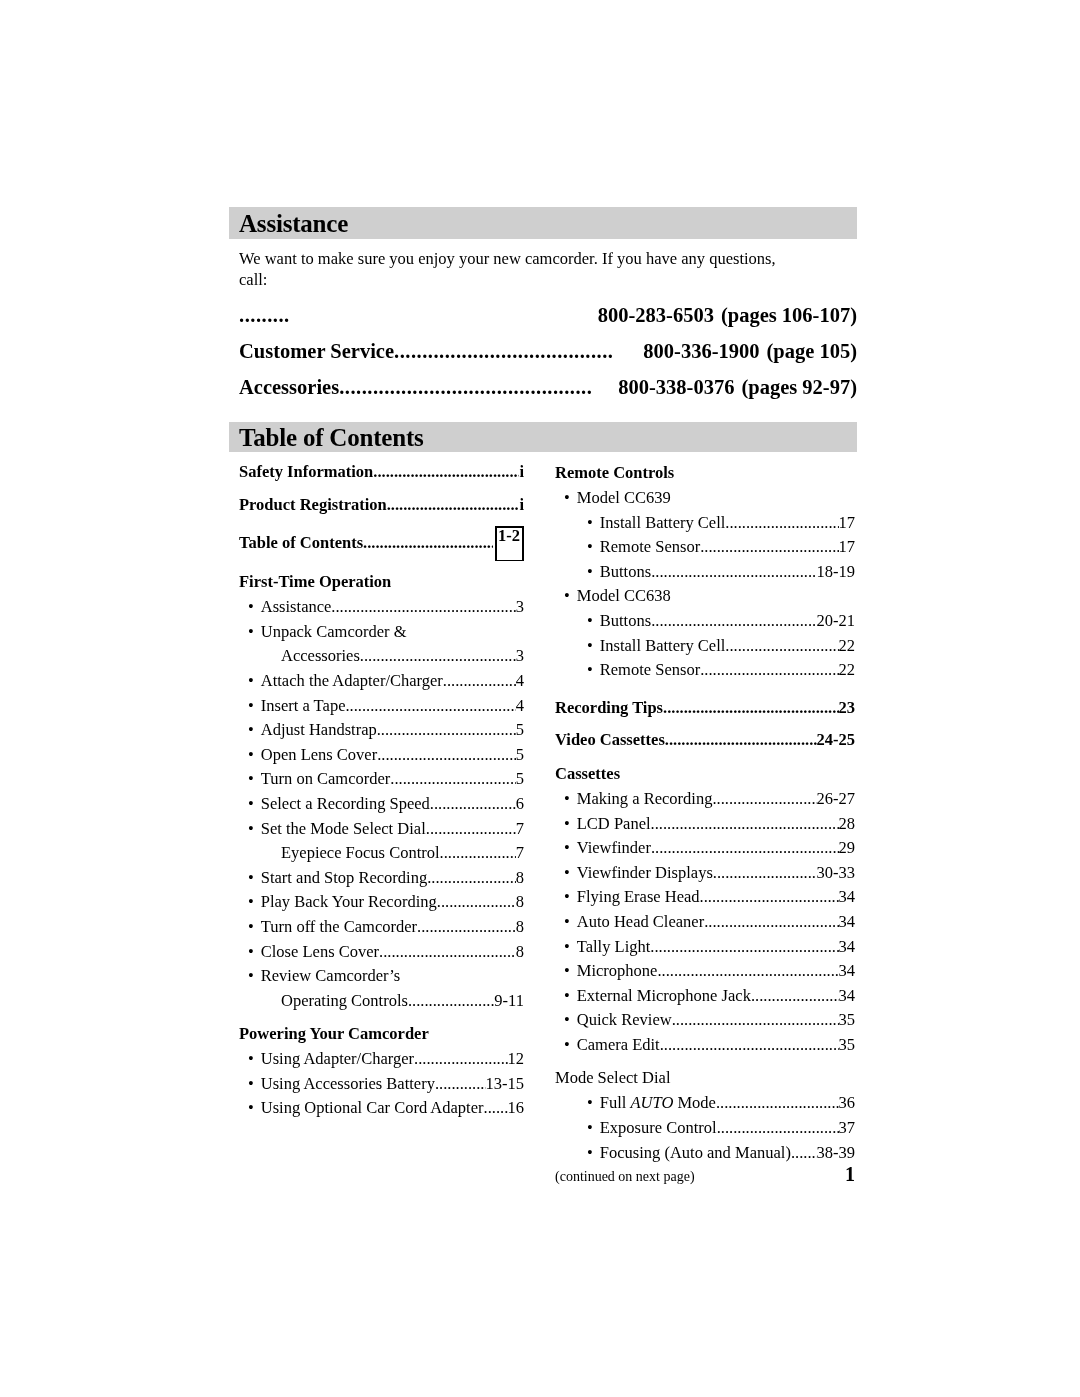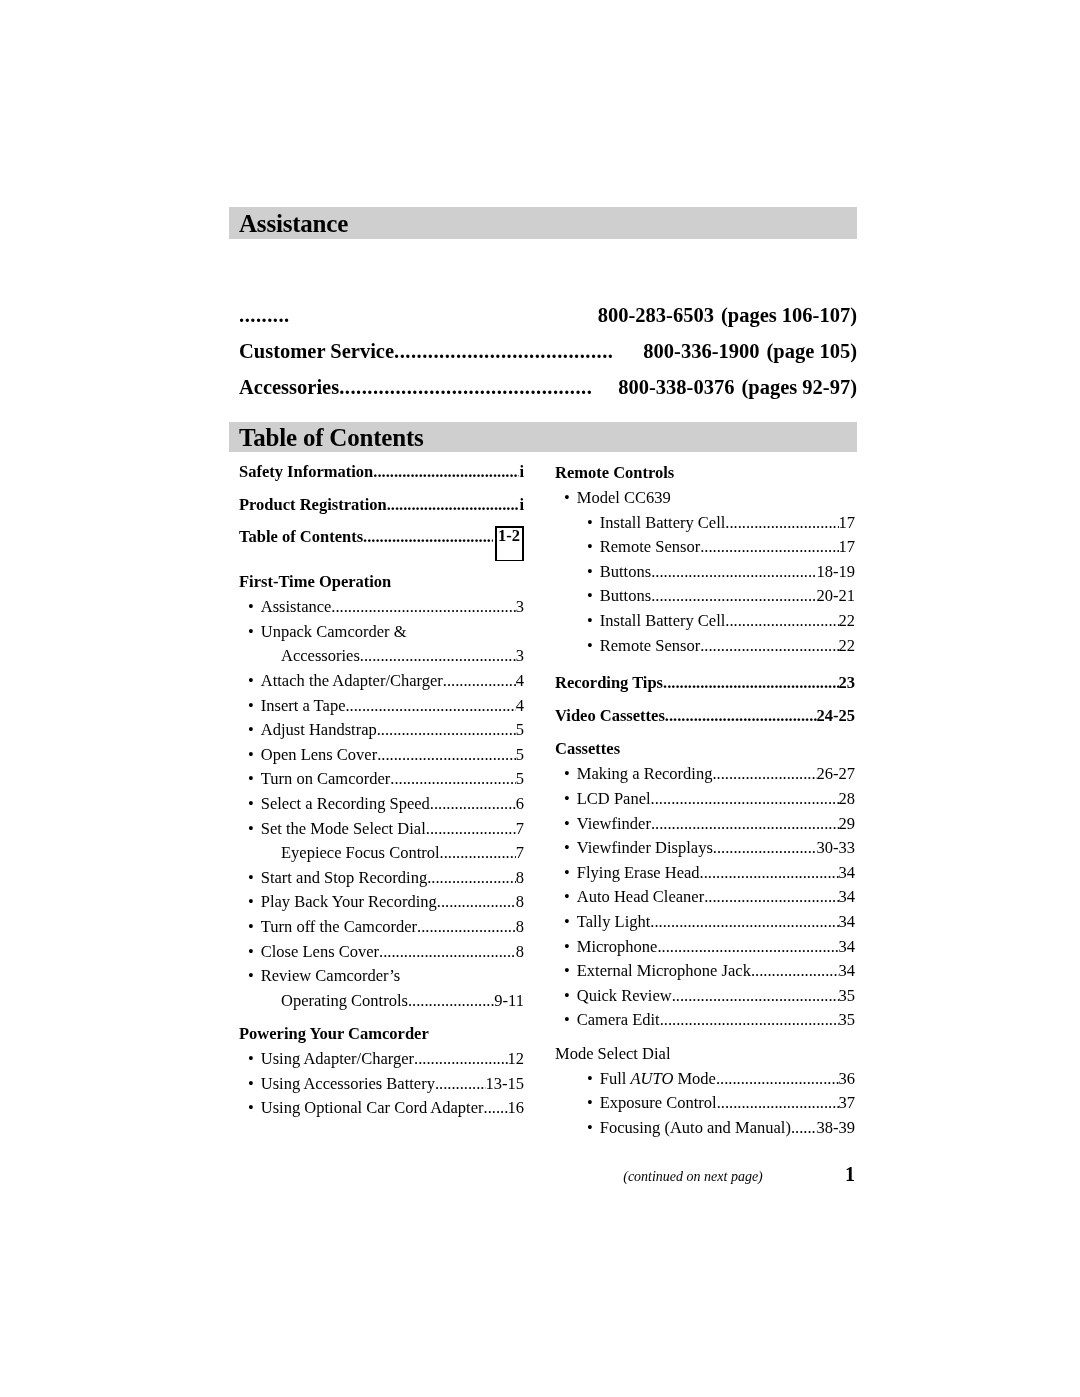--- a/index.html
+++ b/index.html
@@ -84,21 +84,21 @@
   .col {
     position: absolute;
     top: 460px;
     font-size: 16.5px;
   }
   #col-left  { left: 231px; width: 285px; }
   #col-right { left: 547px; width: 300px; }
 
   .entry {
     display: flex;
-    align-items: flex-start;
+    align-items: center;
     white-space: nowrap;
     line-height: 24.6px;
     overflow: hidden;
   }
   .entry .txt { flex: 0 0 auto; }
   .entry .dots {
     flex: 1 1 auto;
     overflow: hidden;
     white-space: nowrap;
     color: #000;
@@ -136,40 +136,39 @@
   #footer {
     position: absolute;
     left: 547px;
     top: 1163px;
     width: 300px;
     display: flex;
     align-items: baseline;
   }
   #continued-note {
     flex: 1 1 auto;
-    text-align: center;
     font-size: 14px;
     padding-right: 14px;
-    font-style: italic;
   }
   #page-number {
     flex: 0 0 auto;
     font-size: 20px;
     font-weight: bold;
   }
 </style>
 </head>
 <body>
 
 <div class="page">
 
   <div class="bar" id="assistance-bar">
     <span class="bar-title">Assistance</span>
   </div>
 
+  <div id="assistance-intro">We want to make sure you enjoy your new camcorder. If you have any questions, call:</div>
 
   <div id="phone-list">
       <div class="phone-row">
         <span class="phone-dots">.........</span>
         <span class="phone-number">800-283-6503</span>
         <span class="phone-pages">(pages 106-107)</span>
       </div>
       <div class="phone-row">
         <span class="phone-label">Customer Service</span>
         <span class="phone-dots">.......................................</span>
@@ -320,20 +319,23 @@
       <div class="entry lvl2">
         <span class="txt">Remote Sensor</span>
         <span class="dots"> ..........................................................................................</span>
         <span class="pg">17</span>
       </div>
       <div class="entry lvl2">
         <span class="txt">Buttons</span>
         <span class="dots"> ..........................................................................................</span>
         <span class="pg">18-19</span>
       </div>
+      <div class="entry lvl1">
+        <span class="txt">Model CC638</span>
+      </div>
       <div class="entry lvl2">
         <span class="txt">Buttons</span>
         <span class="dots"> ..........................................................................................</span>
         <span class="pg">20-21</span>
       </div>
       <div class="entry lvl2">
         <span class="txt">Install Battery Cell</span>
         <span class="dots"> ..........................................................................................</span>
         <span class="pg">22</span>
       </div>

